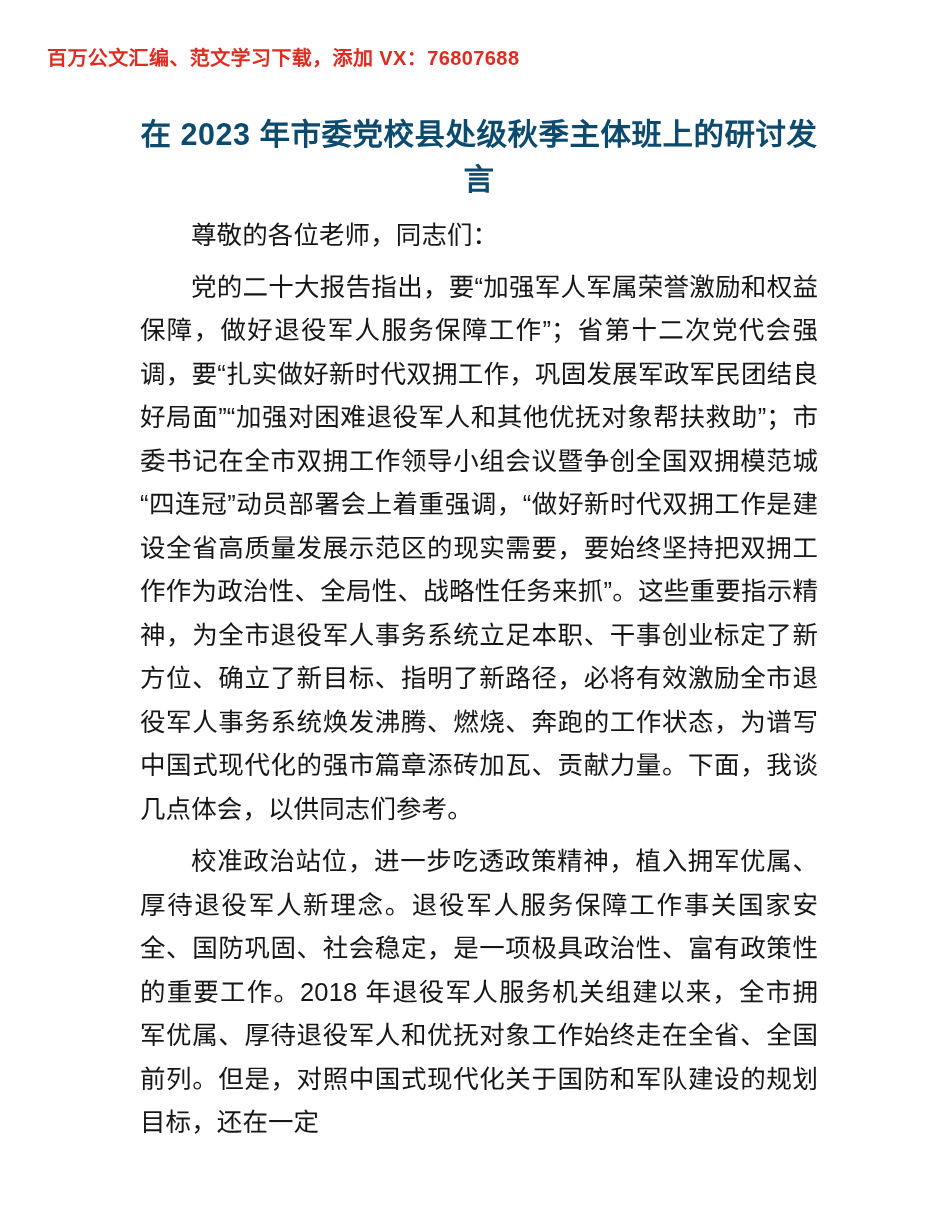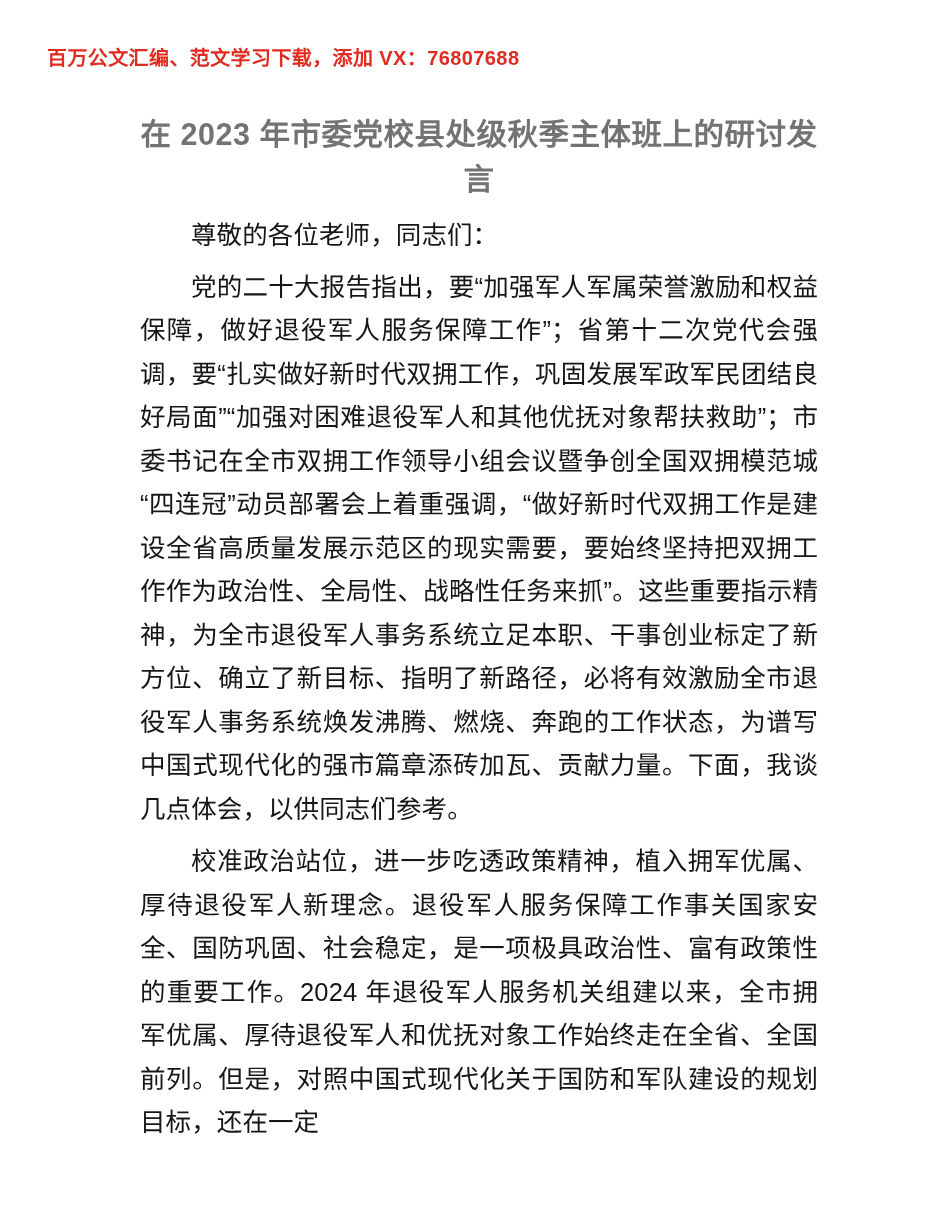--- a/index.html
+++ b/index.html
@@ -43,21 +43,21 @@
   .doc-body {
     position: absolute;
     top: 112px;
     left: 132px;
     width: 694px;
   }
 
   .doc-title {
     font-size: 30.5px;
     font-weight: 700;
-    color: #737373;
+    color: #0c4a6e;
     text-align: center;
     line-height: 45px;
     letter-spacing: 0.5px;
     margin: 0 0 12px 0;
     padding: 0 6px;
   }
 
   .paragraph {
     font-size: 25.5px;
     font-weight: 400;
@@ -93,17 +93,17 @@
   </div>
 
   <div class="doc-body">
 
     <h1 class="doc-title">在 2023 年市委党校县处级秋季主体班上的研讨发言</h1>
 
     <p class="paragraph greeting">尊敬的各位老师，同志们：</p>
 
     <p class="paragraph">党的二十大报告指出，要“加强军人军属荣誉激励和权益保障，做好退役军人服务保障工作”；省第十二次党代会强调，要“扎实做好新时代双拥工作，巩固发展军政军民团结良好局面”“加强对困难退役军人和其他优抚对象帮扶救助”；市委书记在全市双拥工作领导小组会议暨争创全国双拥模范城“四连冠”动员部署会上着重强调，“做好新时代双拥工作是建设全省高质量发展示范区的现实需要，要始终坚持把双拥工作作为政治性、全局性、战略性任务来抓”。这些重要指示精神，为全市退役军人事务系统立足本职、干事创业标定了新方位、确立了新目标、指明了新路径，必将有效激励全市退役军人事务系统焕发沸腾、燃烧、奔跑的工作状态，为谱写中国式现代化的强市篇章添砖加瓦、贡献力量。下面，我谈几点体会，以供同志们参考。</p>
 
-    <p class="paragraph section-lead">校准政治站位，进一步吃透政策精神，植入拥军优属、厚待退役军人新理念。退役军人服务保障工作事关国家安全、国防巩固、社会稳定，是一项极具政治性、富有政策性的重要工作。2024 年退役军人服务机关组建以来，全市拥军优属、厚待退役军人和优抚对象工作始终走在全省、全国前列。但是，对照中国式现代化关于国防和军队建设的规划目标，还在一定</p>
+    <p class="paragraph section-lead">校准政治站位，进一步吃透政策精神，植入拥军优属、厚待退役军人新理念。退役军人服务保障工作事关国家安全、国防巩固、社会稳定，是一项极具政治性、富有政策性的重要工作。2018 年退役军人服务机关组建以来，全市拥军优属、厚待退役军人和优抚对象工作始终走在全省、全国前列。但是，对照中国式现代化关于国防和军队建设的规划目标，还在一定</p>
 
   </div>
 
 </div>
 
 </body></html>

